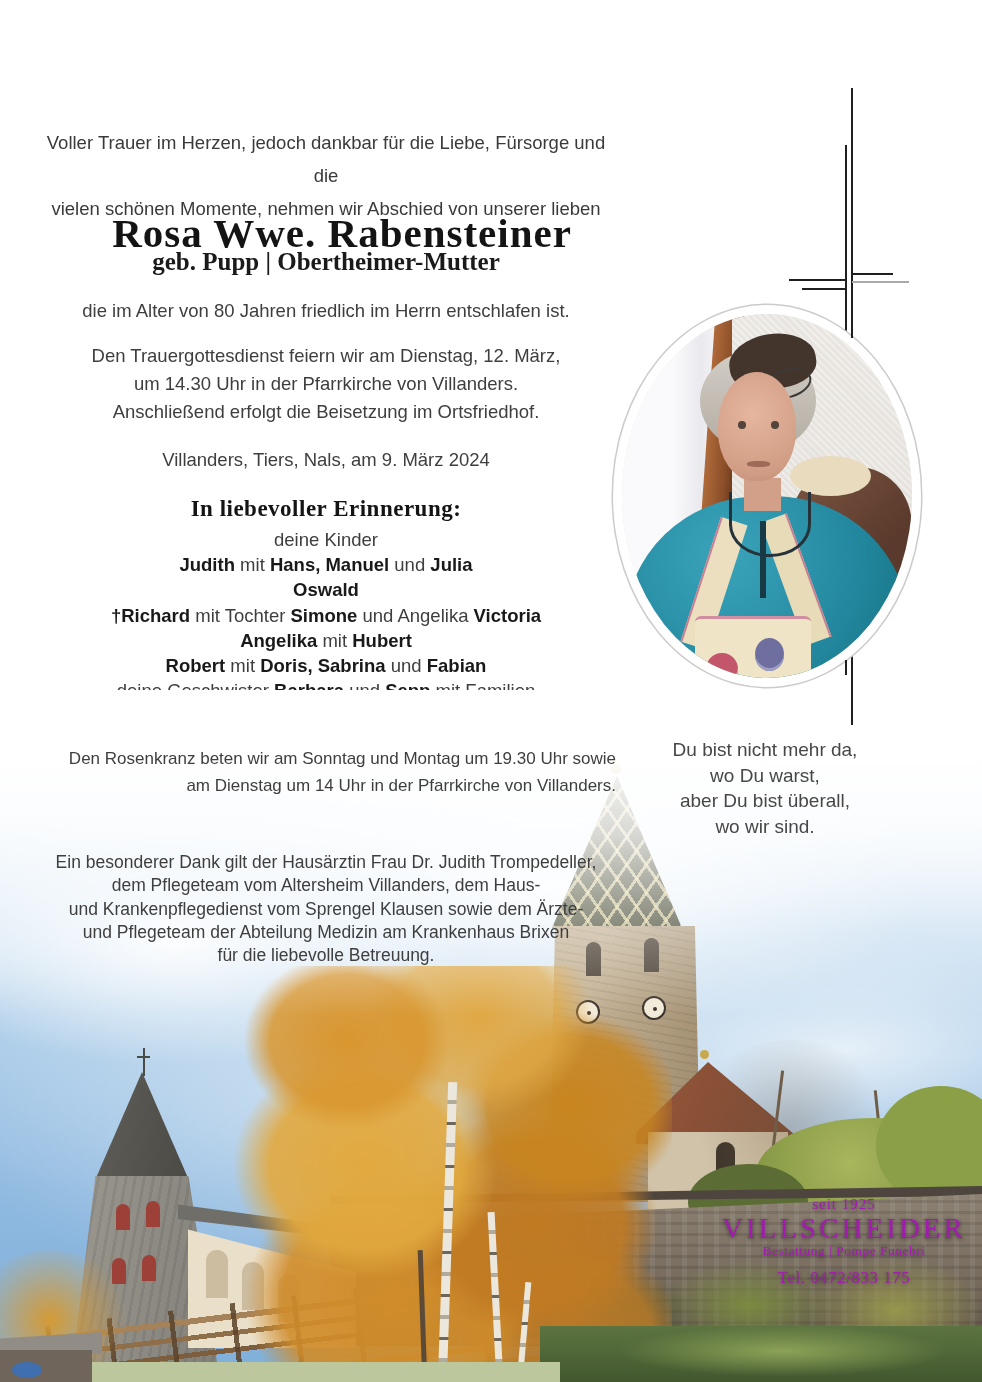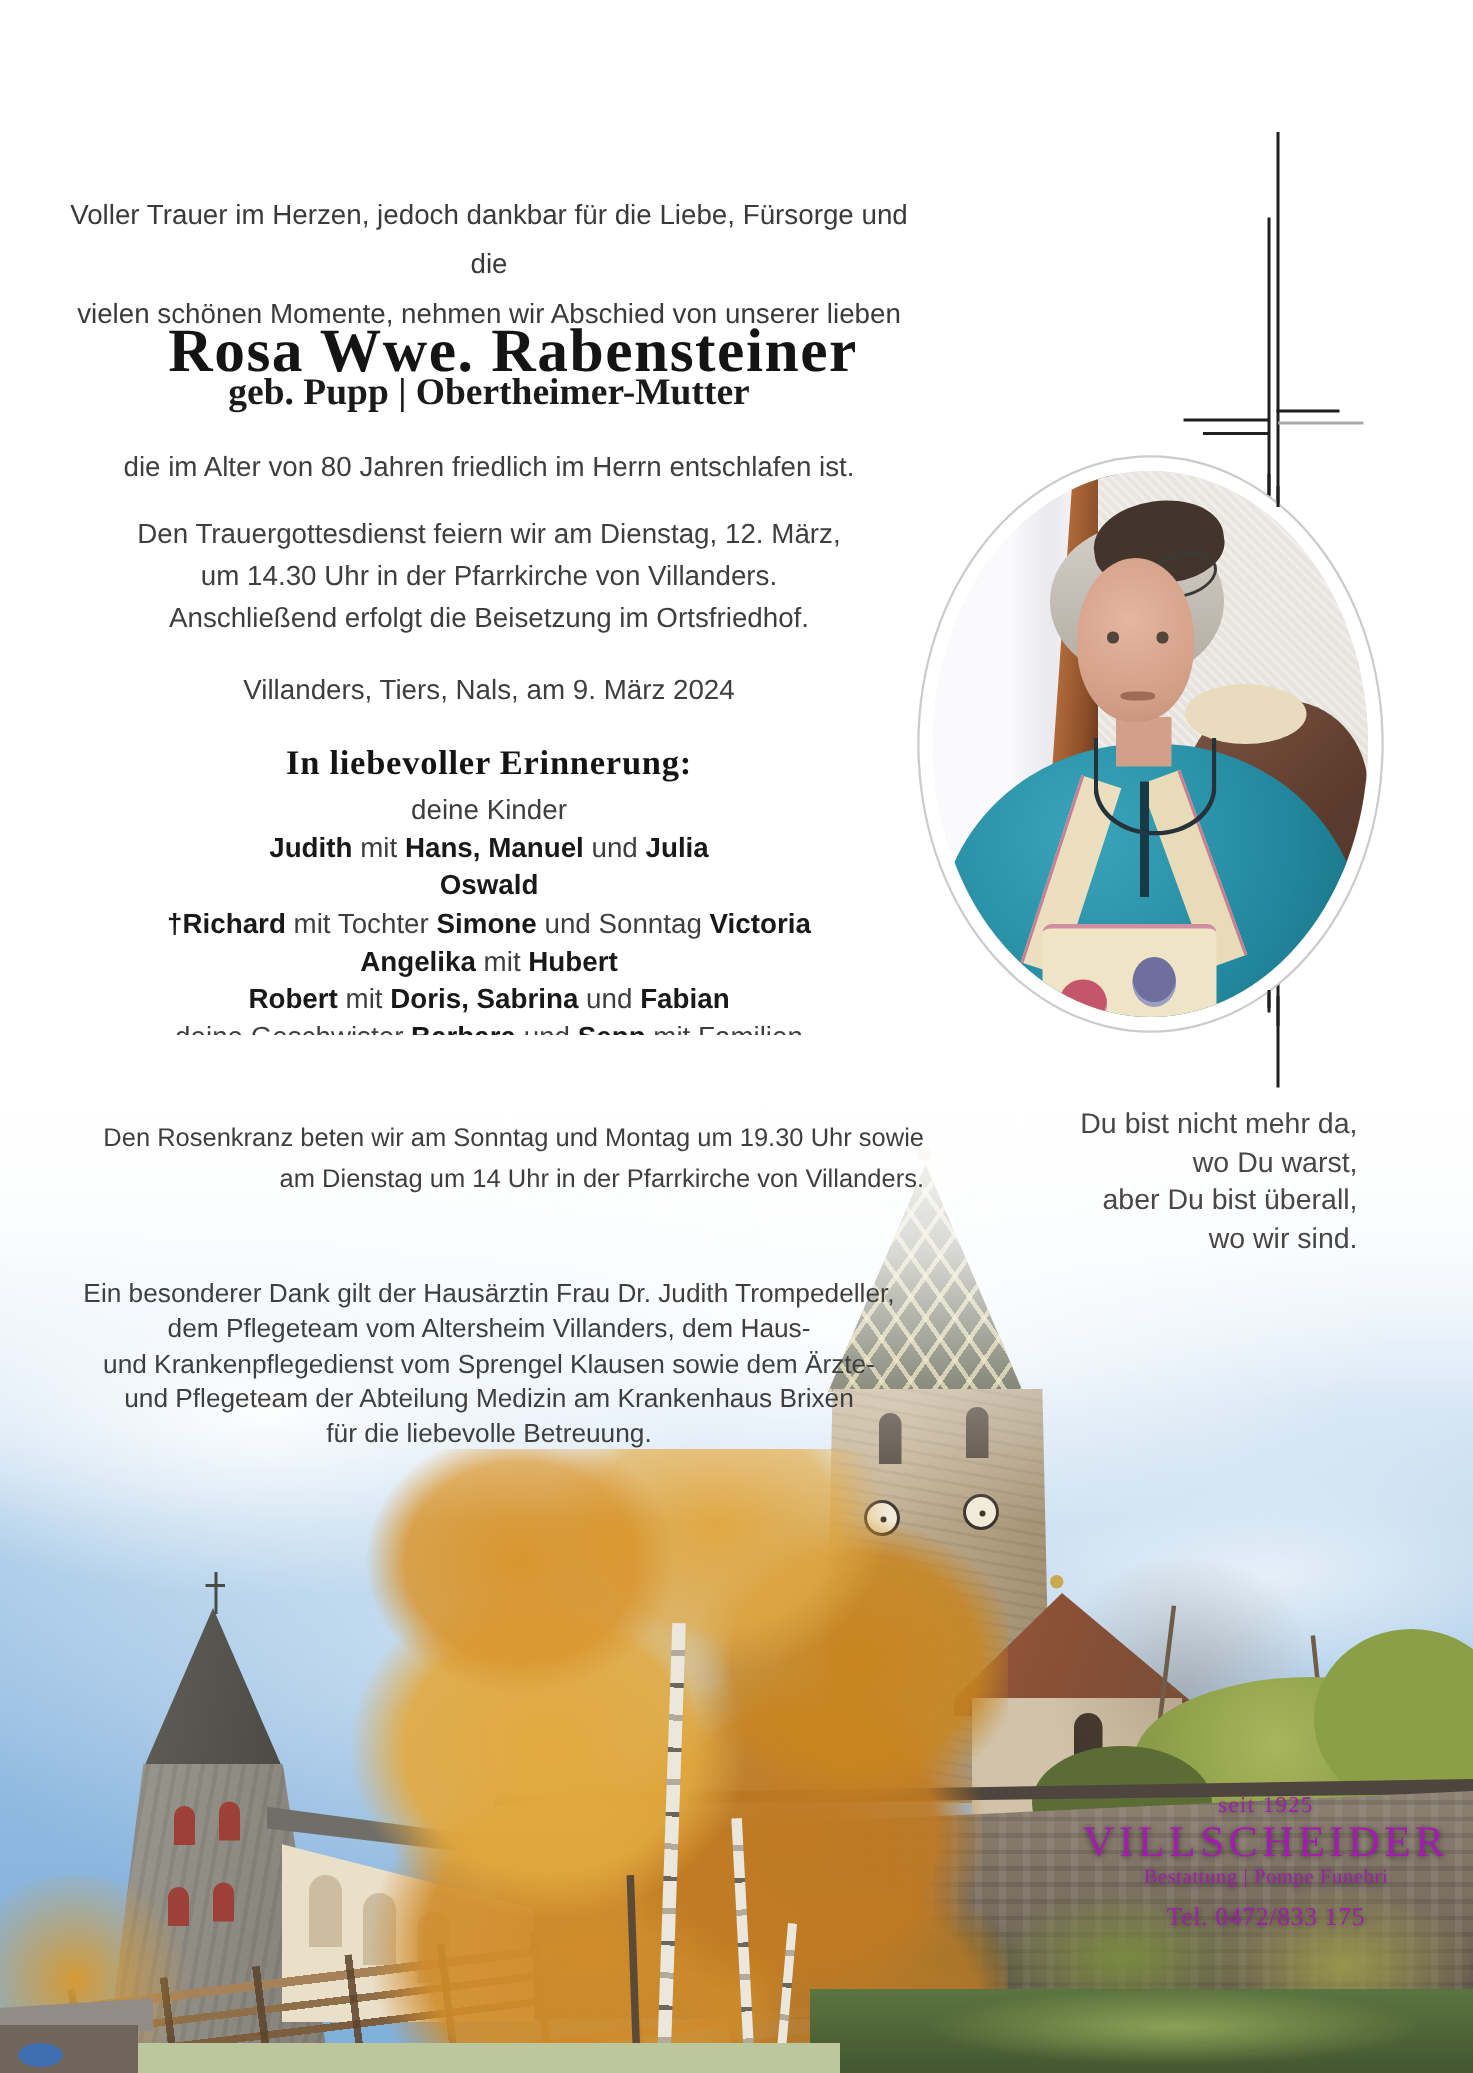--- a/index.html
+++ b/index.html
@@ -16,21 +16,21 @@
   .subtitle{top:246px;font-family:"Liberation Serif",serif;font-weight:bold;
         font-size:25px;line-height:32px;color:#1a1a1a;}
   .statement{top:297px;font-size:18.5px;line-height:27px;}
   .service{top:342px;font-size:18.5px;line-height:28px;}
   .dateline{top:449px;font-size:18.5px;}
   .mem-heading{top:496px;font-family:"Liberation Serif",serif;font-weight:bold;
         font-size:23px;letter-spacing:.5px;color:#141414;}
   .family{top:527px;font-size:18.5px;line-height:25.2px;}
   .rosary{top:745px;font-size:17px;line-height:27px;z-index:9;text-align:right;}
   .thanks{top:851px;font-size:17.5px;line-height:23.3px;z-index:9;}
-  .quote{left:625px;width:280px;top:737px;text-align:right;font-size:19px;line-height:25.5px;
+  .quote{left:625px;width:280px;top:737px;text-align:center;font-size:19px;line-height:25.5px;
         color:#474747;z-index:9;}
 
   
   .cross-line{position:absolute;background:#1f1f1f;z-index:4;}
   .cross-dash{position:absolute;background:#1f1f1f;z-index:6;}
 
   
   .portrait{position:absolute;left:613px;top:305px;width:308px;height:382px;border-radius:50%;
         background:#ffffff;box-shadow:0 0 0 1.5px #cccbc9;padding:9px;box-sizing:border-box;z-index:5;}
   .photo-oval{position:relative;width:100%;height:100%;border-radius:50%;overflow:hidden;background:#ebe8e4;}
@@ -191,21 +191,21 @@
       <div>Den Trauergottesdienst feiern wir am Dienstag, 12. März,</div>
       <div>um 14.30 Uhr in der Pfarrkirche von Villanders.</div>
       <div>Anschließend erfolgt die Beisetzung im Ortsfriedhof.</div>
     </div>
   <div class="col dateline">Villanders, Tiers, Nals, am 9. März 2024</div>
   <div class="col mem-heading">In liebevoller Erinnerung:</div>
   <div class="col family">
       <div><span>deine Kinder</span></div>
       <div><span class="b">Judith</span><span> mit </span><span class="b">Hans, Manuel</span><span> und </span><span class="b">Julia</span></div>
       <div><span class="b">Oswald</span></div>
-      <div><span class="b">†Richard</span><span> mit Tochter </span><span class="b">Simone</span><span> und Sonntag </span><span class="b">Victoria</span></div>
+      <div><span class="b">†Richard</span><span> mit Tochter </span><span class="b">Simone</span><span> und Angelika </span><span class="b">Victoria</span></div>
       <div><span class="b">Angelika</span><span> mit </span><span class="b">Hubert</span></div>
       <div><span class="b">Robert</span><span> mit </span><span class="b">Doris, Sabrina</span><span> und </span><span class="b">Fabian</span></div>
       <div><span>deine Geschwister </span><span class="b">Barbara</span><span> und </span><span class="b">Sepp</span><span> mit Familien</span></div>
       <div><span>deine Schwägerinnen, Schwäger, Nichten, Neffen</span></div>
       <div><span>und alle Verwandten</span></div>
     </div>
   <div class="col rosary">
       <div>Den Rosenkranz beten wir am Sonntag und Montag um 19.30 Uhr sowie</div>
       <div>am Dienstag um 14 Uhr in der Pfarrkirche von Villanders.</div>
     </div>

